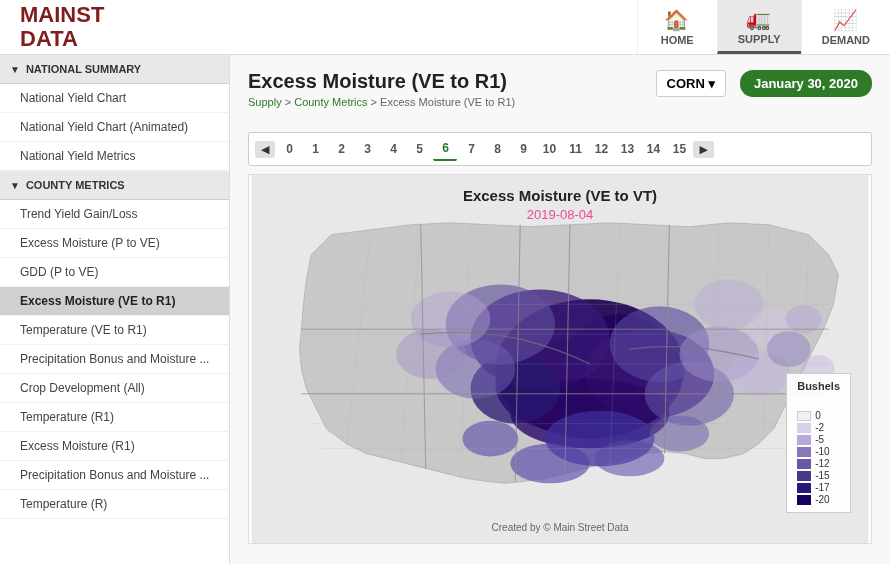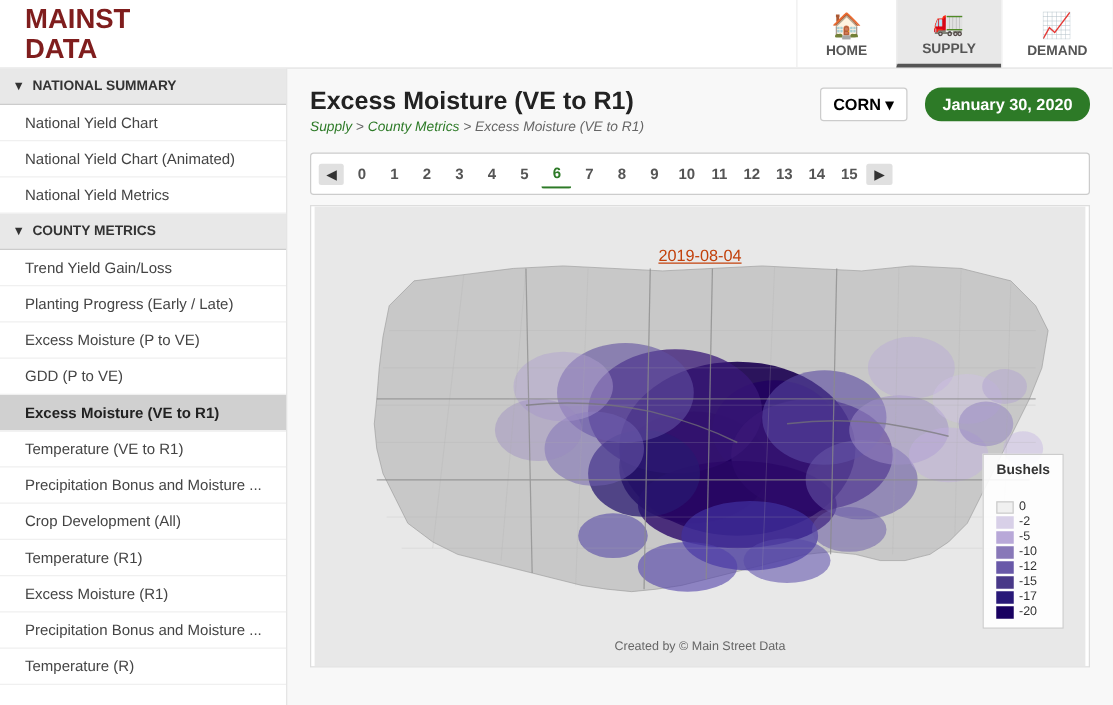--- a/index.html
+++ b/index.html
@@ -22,35 +22,35 @@
     .sidebar-section-header { display: flex; align-items: center; padding: 8px 10px; background: #e8e8e8; font-size: 11px; font-weight: bold; color: #333; text-transform: uppercase; cursor: pointer; border-bottom: 1px solid #ccc; }
     .sidebar-section-header .chevron { margin-right: 6px; font-size: 10px; }
     .sidebar-item { padding: 7px 14px 7px 20px; font-size: 12px; color: #444; cursor: pointer; border-bottom: 1px solid #f0f0f0; }
     .sidebar-item.active { background: #d0d0d0; font-weight: bold; color: #222; }
 
     
     .main { flex: 1; padding: 15px 18px; background: #f8f8f8; overflow: hidden; }
 
     
     .page-title { font-size: 20px; font-weight: bold; color: #222; margin-bottom: 3px; }
-    .breadcrumb { font-size: 11px; color: #666; margin-bottom: 10px; font-style: italic; }
+    .breadcrumb { font-size: 11px; color: #666; margin-bottom: 20px; }
     .breadcrumb a { color: #2d7a27; text-decoration: none; }
     .corn-dropdown { background: #fff; border: 1px solid #ccc; padding: 5px 10px; font-size: 13px; font-weight: bold; cursor: pointer; border-radius: 3px; margin-left: auto; margin-right: 8px; }
     .date-badge { background: #2d7a27; color: #fff; padding: 6px 14px; font-size: 13px; font-weight: bold; border-radius: 13px; }
 
     
     .step-selector { display: flex; align-items: center; background: #fff; border: 1px solid #ccc; border-radius: 3px; padding: 4px 6px; margin-bottom: 8px; gap: 2px; }
     .step-btn { width: 24px; height: 24px; display: flex; align-items: center; justify-content: center; font-size: 12px; cursor: pointer; border-radius: 2px; color: #555; font-weight: bold; }
     .step-btn.active { color: #2d7a27; font-weight: 900; border-bottom: 2px solid #2d7a27; }
     .step-nav { background: #e0e0e0; border-radius: 2px; padding: 2px 6px; cursor: pointer; font-size: 11px; }
 
     
     .map-container { position: relative; background: #fff; border: 1px solid #ddd; width: 100%; height: 370px; overflow: hidden; }
     .map-title { position: absolute; top: 12px; left: 50%; transform: translateX(-50%); text-align: center; font-weight: bold; font-size: 15px; color: #222; pointer-events: none; z-index: 10; white-space: nowrap; }
-    .map-subtitle { position: absolute; top: 32px; left: 50%; transform: translateX(-50%); text-align: center; font-size: 13px; color: #c2410c; pointer-events: none; z-index: 10; text-decoration: underline; }
+    .map-subtitle { position: absolute; top: 32px; left: 50%; transform: translateX(-50%); text-align: center; font-size: 13px; color: #ec4899; pointer-events: none; z-index: 10; }
 
     
     .legend { position: absolute; bottom: 30px; right: 20px; background: rgba(255,255,255,0.9); padding: 6px 10px; font-size: 10px; border: 1px solid #ccc; }
     .legend-title { font-weight: bold; margin-bottom: 18px; font-size: 11px; }
     .legend-item { display: flex; align-items: center; gap: 4px; margin-bottom: 1px; }
     .legend-color { width: 14px; height: 10px; display: inline-block; }
     .map-credit { position: absolute; bottom: 10px; left: 50%; transform: translateX(-50%); font-size: 10px; color: #666; }
 
     
     .map-svg { width: 100%; height: 100%; }
@@ -94,21 +94,20 @@
     </div>
     <div class="sidebar-item">National Yield Chart</div>
     <div class="sidebar-item">National Yield Chart (Animated)</div>
     <div class="sidebar-item">National Yield Metrics</div>
 
     <div class="sidebar-section-header">
       <span class="chevron">▼</span>
       <span>COUNTY METRICS</span>
     </div>
     <div class="sidebar-item">Trend Yield Gain/Loss</div>
-    <div class="sidebar-item">Planting Progress (Early / Late)</div>
     <div class="sidebar-item">Excess Moisture (P to VE)</div>
     <div class="sidebar-item">GDD (P to VE)</div>
     <div class="sidebar-item active">Excess Moisture (VE to R1)</div>
     <div class="sidebar-item">Temperature (VE to R1)</div>
     <div class="sidebar-item">Precipitation Bonus and Moisture ...</div>
     <div class="sidebar-item">Crop Development (All)</div>
     <div class="sidebar-item">Temperature (R1)</div>
     <div class="sidebar-item">Excess Moisture (R1)</div>
     <div class="sidebar-item">Precipitation Bonus and Moisture ...</div>
     <div class="sidebar-item">Temperature (R)</div>
@@ -147,20 +146,21 @@
       <div class="step-btn">10</div>
       <div class="step-btn">11</div>
       <div class="step-btn">12</div>
       <div class="step-btn">13</div>
       <div class="step-btn">14</div>
       <div class="step-btn">15</div>
       <div class="step-nav">▶</div>
     </div>
 
     <div class="map-container">
+      <div class="map-title">Excess Moisture (VE to VT)</div>
       <div class="map-subtitle">2019-08-04</div>
 
       
       <svg class="map-svg" viewBox="0 0 620 370" xmlns="http://www.w3.org/2000/svg">
 
         <rect width="620" height="370" fill="#e8e8e8"></rect>
 
         <path d="M60,80 L80,60 L120,55 L160,50 L200,48 L240,50 L280,52 L320,50 L360,48 L400,50 L440,52 L480,48 L520,50 L560,60 L580,80 L590,100 L585,130 L575,155 L565,175 L555,195 L545,215 L535,235 L525,255 L510,270 L495,280 L475,285 L455,285 L435,280 L415,278 L395,280 L375,285 L355,290 L335,295 L315,300 L295,305 L275,308 L255,310 L235,308 L215,305 L195,300 L175,295 L155,290 L135,285 L115,280 L95,270 L75,255 L65,235 L55,215 L50,195 L48,175 L50,155 L52,130 L55,105 Z" fill="#c8c8c8" stroke="#999" stroke-width="0.5"></path>
 
         <ellipse cx="340" cy="195" rx="95" ry="70" fill="#1a0050" opacity="0.9"></ellipse>

